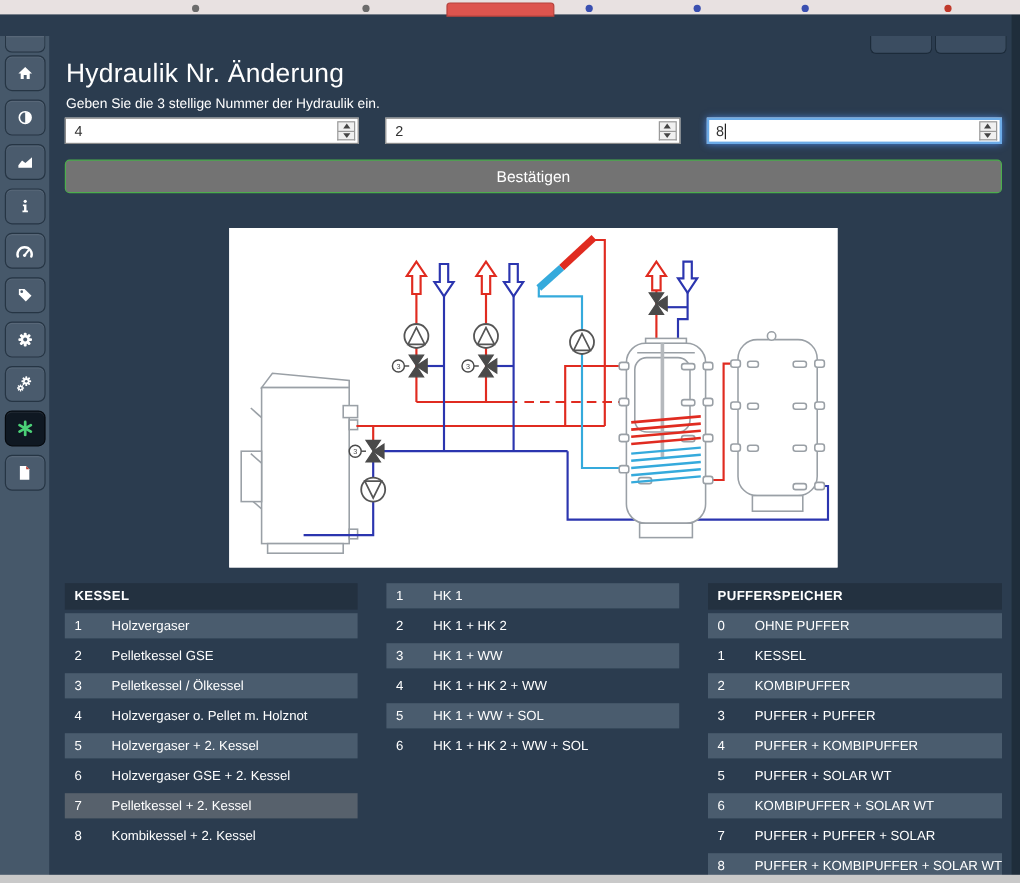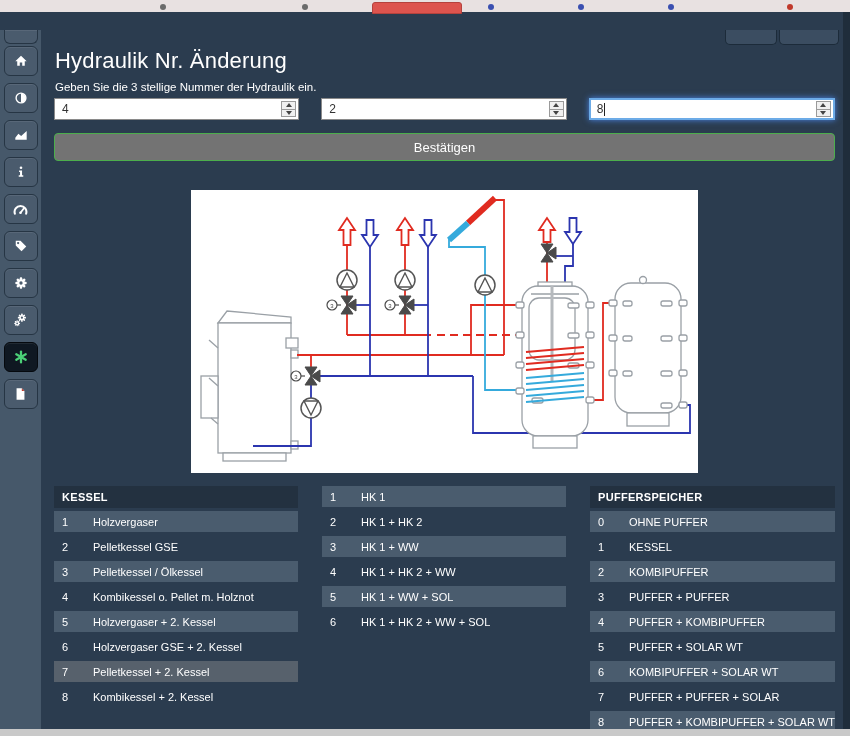--- a/index.html
+++ b/index.html
@@ -408,21 +408,21 @@
         <div class="trow">
             <span class="tnum">2</span>
             <span class="tlabel">Pelletkessel GSE</span>
           </div>
         <div class="trow alt">
             <span class="tnum">3</span>
             <span class="tlabel">Pelletkessel / Ölkessel</span>
           </div>
         <div class="trow">
             <span class="tnum">4</span>
-            <span class="tlabel">Kombikessel o. Pellet m. Holznot</span>
+            <span class="tlabel">Holzvergaser o. Pellet m. Holznot</span>
           </div>
         <div class="trow alt">
             <span class="tnum">5</span>
             <span class="tlabel">Holzvergaser + 2. Kessel</span>
           </div>
         <div class="trow">
             <span class="tnum">6</span>
             <span class="tlabel">Holzvergaser GSE + 2. Kessel</span>
           </div>
         <div class="trow sel">

